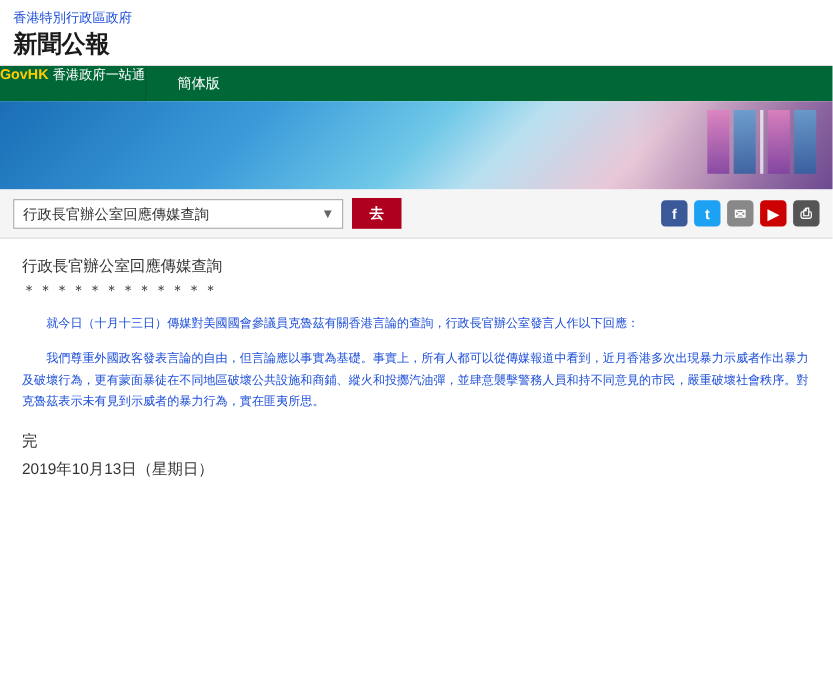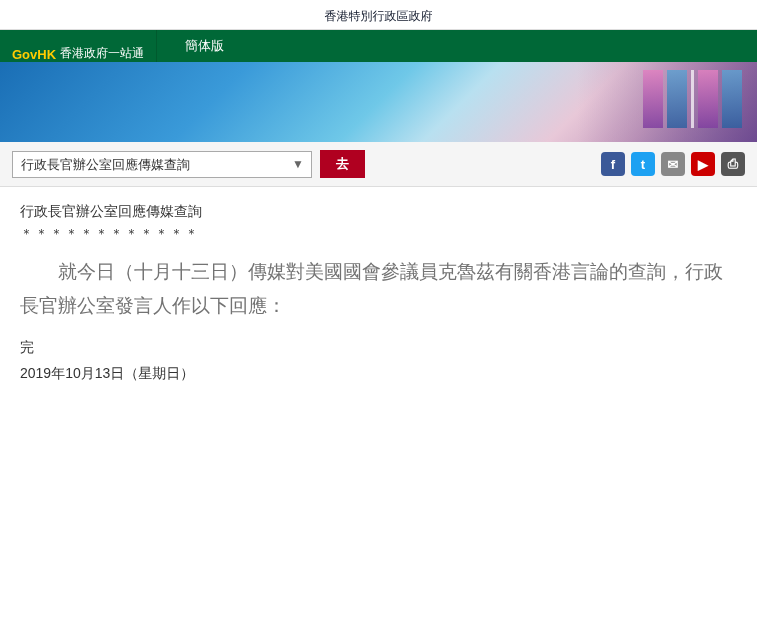--- a/index.html
+++ b/index.html
@@ -1,27 +1,27 @@
 <!DOCTYPE html>
 <html><head>
   <meta charset="utf-8">
   <style>
     * { margin: 0; padding: 0; box-sizing: border-box; }
     body { font-family: "Microsoft YaHei", "微軟正黑體", Arial, sans-serif; font-size: 14px; background: #fff; width: 757px; }
 
     
     .top-header { background: #fff; padding: 8px 12px 4px 12px; border-bottom: 1px solid #ddd; }
-    .gov-title-small { font-size: 12px; color: #0f172a; text-align: center; }
+    .gov-title-small { font-size: 12px; color: #1d4ed8; }
     .gov-title-large { font-size: 22px; font-weight: bold; color: #1a1a1a; }
 
     
     .nav-bar { background: #006837; display: flex; align-items: center; padding: 0; height: 32px; }
-    .nav-govhk { background: #006837; color: #fff; font-size: 13px; padding: 0 12px; height: 32px; display: flex; align-items: flex-end; border-right: 1px solid #005a2e; }
+    .nav-govhk { background: #006837; color: #fff; font-size: 13px; padding: 0 0; height: 32px; display: flex; align-items: flex-start; border-right: 1px solid #005a2e; }
     .nav-govhk span.govhk-label { color: #ffcc00; font-weight: bold; margin-right: 4px; }
-    .nav-govhk span.govhk-text { color: #fff; font-size: 12px; margin-top: 16px; }
+    .nav-govhk span.govhk-text { color: #fff; font-size: 12px; }
     .nav-links { display: flex; align-items: center; height: 48px; padding-left: 16px; }
     .nav-link { color: #fff; font-size: 13px; text-decoration: none; padding: 0 12px; height: 32px; display: flex; align-items: center; cursor: pointer; }
 
     
     .banner { width: 757px; height: 80px; background: linear-gradient(135deg, #1a6eb5 0%, #3a9ad9 30%, #6fc8e8 50%, #b8e0f0 60%, #e8c8d8 75%, #c8a0c0 85%, #8060a0 100%); position: relative; overflow: hidden; }
     .banner-overlay { position: absolute; right: 0; top: 0; width: 180px; height: 80px; background: linear-gradient(to left, rgba(80,40,120,0.4), transparent); }
 
     
     .toolbar { background: #f5f5f5; border-bottom: 1px solid #ddd; padding: 8px 12px; display: flex; align-items: center; gap: 8px; }
     .dropdown-wrapper { position: relative; display: flex; align-items: center; }
@@ -33,31 +33,32 @@
     .si-fb { background: #3b5998; }
     .si-tw { background: #1da1f2; }
     .si-mail { background: #888; }
     .si-yt { background: #cc0000; }
     .si-print { background: #555; }
 
     
     .content { padding: 16px 20px; }
     .content-title { font-size: 14px; color: #333; margin-bottom: 4px; }
     .divider-stars { font-size: 13px; color: #333; letter-spacing: 2px; margin-bottom: 12px; }
-    .article-body { font-size: 19px; line-height: 1.8; color: #737373; }
+    .article-body { font-size: 11px; line-height: 1.8; color: #1d4ed8; }
     .article-body p { margin-bottom: 12px; text-indent: 2em; }
     .article-footer { margin-top: 16px; font-size: 14px; color: #333; }
     .article-footer .end-mark { margin-bottom: 8px; }
     .article-footer .date-line { margin-bottom: 2px; }
   </style>
 </head>
 <body>
 
 <div class="top-header">
   <div class="gov-title-small">香港特別行政區政府</div>
+  <div class="gov-title-large">新聞公報</div>
 </div>
 
 <div class="nav-bar">
   <div class="nav-govhk">
     <span class="govhk-label">GovHK</span>
     <span class="govhk-text">香港政府一站通</span>
   </div>
   <div class="nav-links">
     <a class="nav-link">簡体版</a>
   </div>
@@ -89,19 +90,20 @@
     <div class="social-icon si-yt">▶</div>
     <div class="social-icon si-print">⎙</div>
   </div>
 </div>
 
 <div class="content">
   <div class="content-title">行政長官辦公室回應傳媒查詢</div>
   <div class="divider-stars">＊＊＊＊＊＊＊＊＊＊＊＊</div>
   <div class="article-body">
     <p>就今日（十月十三日）傳媒對美國國會參議員克魯茲有關香港言論的查詢，行政長官辦公室發言人作以下回應：</p>
+    <p>我們尊重外國政客發表言論的自由，但言論應以事實為基礎。事實上，所有人都可以從傳媒報道中看到，近月香港多次出現暴力示威者作出暴力及破壞行為，更有蒙面暴徒在不同地區破壞公共設施和商鋪、縱火和投擲汽油彈，並肆意襲擊警務人員和持不同意見的市民，嚴重破壞社會秩序。對克魯茲表示未有見到示威者的暴力行為，實在匪夷所思。</p>
   </div>
   <div class="article-footer">
     <div class="end-mark">完</div>
     <div class="date-line">2019年10月13日（星期日）</div>
 
   </div>
 </div>
 
 </body></html>

